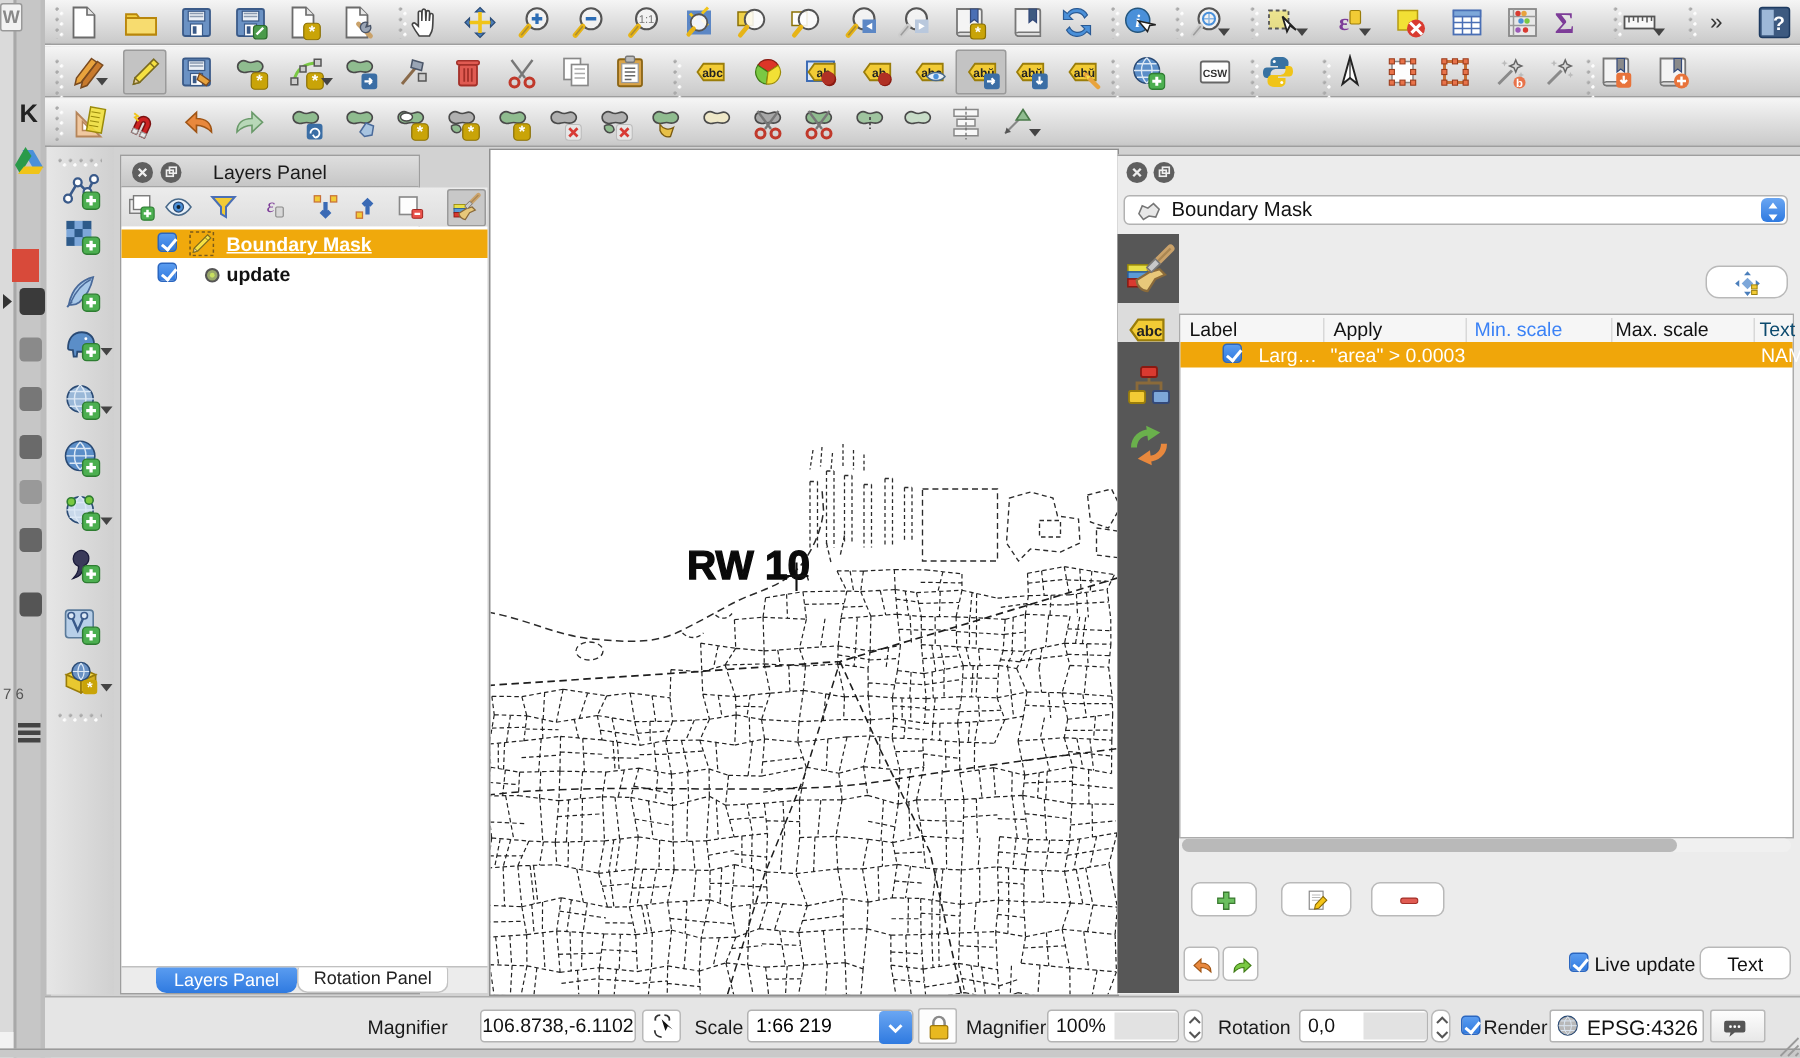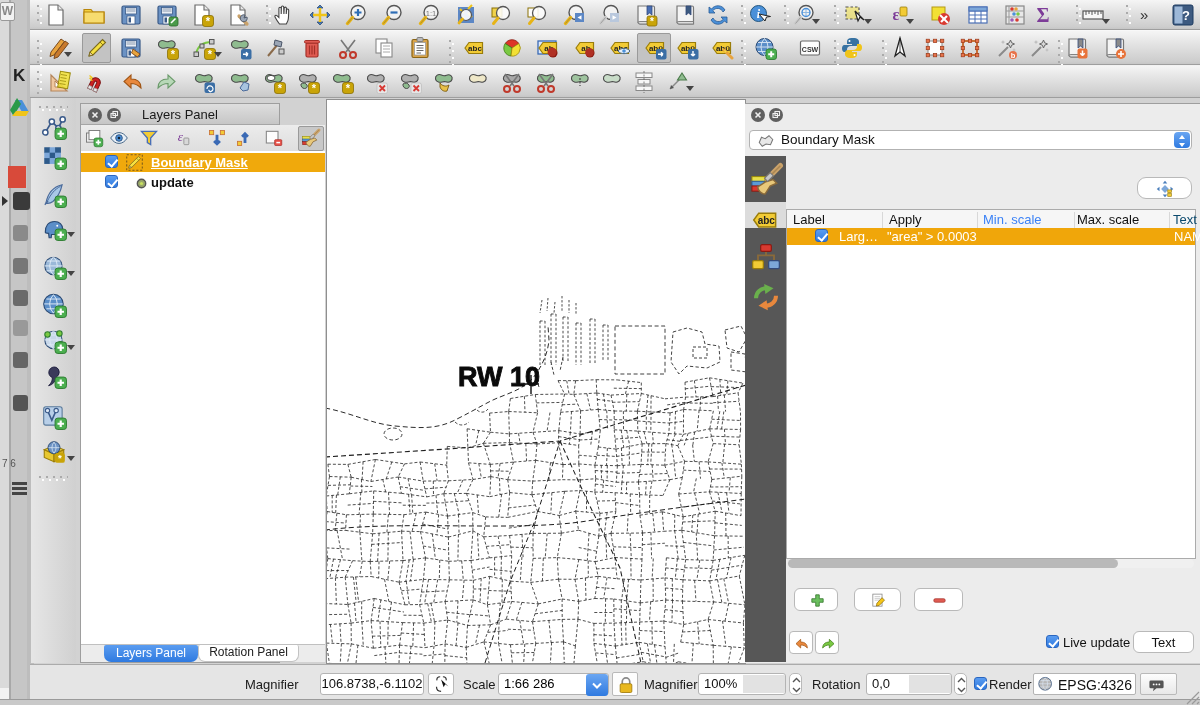--- a/index.html
+++ b/index.html
@@ -1011,21 +1011,21 @@
     <div class="ic" style="left:2px;top:0;width:22px;height:22px">
       <svg width="22" height="22" viewBox="0 0 24 24">
         <path d="M10 3c-3 0-4 2-3.5 4M13 3c3 0 4 2 3.5 4" stroke="#333" stroke-width="1.3" fill="none"></path>
         <path d="M11 6l2.8 8.5 1.7-3.4 3.6 2.4z" fill="#111"></path>
         <path d="M6 14c0 3 2 5 5 5" stroke="#333" stroke-width="1.3" fill="none"></path>
       </svg>
     </div>
   </div>
 <div class="sblab" style="left:463px">Scale</div>
 <div class="combo" style="left:498px;top:673px;width:111px;height:22px;border-radius:3px">
-    <div class="abs" style="left:5px;top:2px;font-size:13px">1:66 286</div>
+    <div class="abs" style="left:5px;top:2px;font-size:13px">1:66 219</div>
 <div class="abs" style="right:0;top:0;width:22px;height:22px;background:linear-gradient(#6aa6f2,#2f7ae0);border-radius:3px">
       <svg width="22" height="22" style="position:absolute">
         <path d="M7 9.5l4 4 4-4" stroke="#fff" stroke-width="2" fill="none"></path>
       </svg>
     </div>
   </div>
 <div class="pbtn" style="left:612px;top:672px;width:26px;height:24px;border-radius:2px;background:#fdfdfd">
     <div class="ic" style="left:3px;top:2px;width:20px;height:20px">
       <svg width="20" height="20" viewBox="0 0 24 24">
         <path d="M7.5 11V8a4.5 4.5 0 0 1 9 0v3" fill="none" stroke="#8a8a8a" stroke-width="2"></path>

